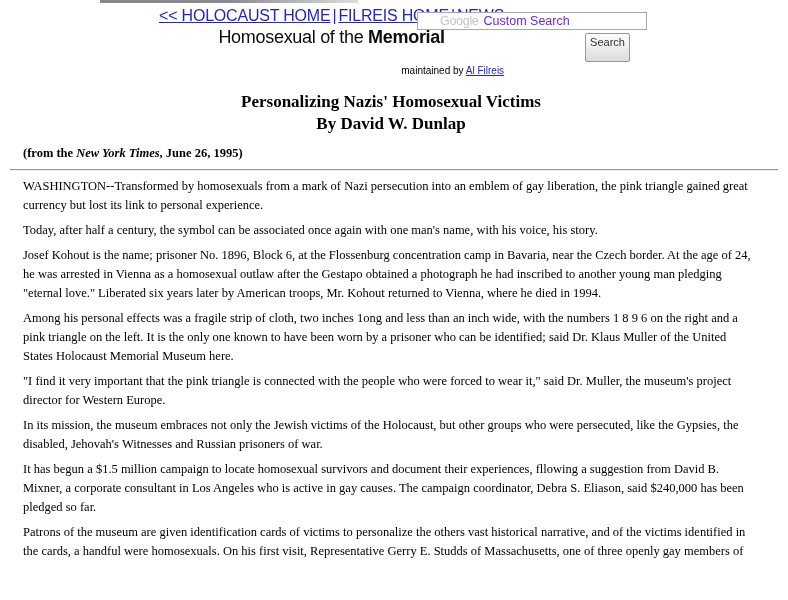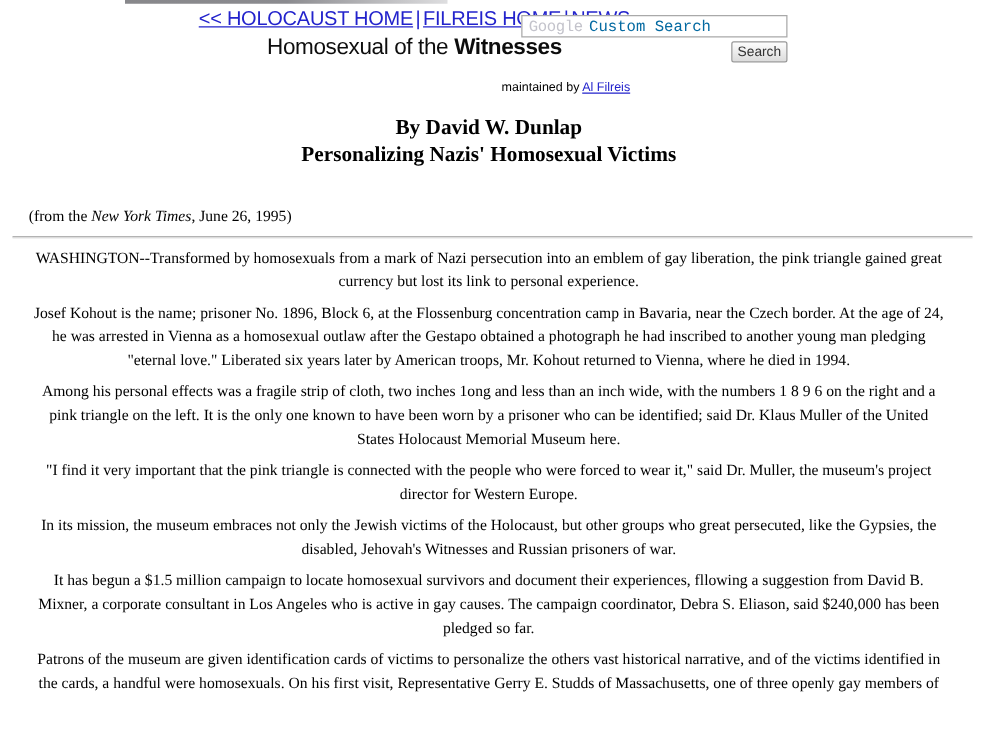--- a/index.html
+++ b/index.html
@@ -16,75 +16,76 @@
   .header-left { position:absolute; left:159px; top:7px; text-align:center; }
   .nav { font-size:16px; font-weight:normal; letter-spacing:-0.2px; white-space:nowrap; }
   .nav a { color:#2323cc; text-decoration:underline; cursor:pointer; }
   .nav .sep { color:#2323cc; padding:0 2px; }
   .site-title { font-size:18px; letter-spacing:-0.3px; margin-top:2px; white-space:nowrap; color:#0d0d0d; }
   .site-title .bold { font-weight:bold; }
   .maintained { font-size:10px; text-align:right; margin-top:17px; }
   .maintained a { color:#2323cc; text-decoration:underline; cursor:pointer; }
   .search-box {
     position:absolute; left:417px; top:12px; width:206px; height:16px;
-    border:1px solid #a9a9a9; background:#fff; display:flex; align-items:flex-end;
-    padding-left:5px; font-size:12.5px; cursor:text;font-family:Liberation Mono, monospace;
+    border:1px solid #a9a9a9; background:#fff; display:flex; align-items:center;
+    padding-left:22px; font-size:12.5px; cursor:text;
   }
   .g-logo { color:#c3c3cb; margin-right:5px; letter-spacing:-0.3px; }
-  .g-text { color:#0369a1; }
+  .g-text { color:#6d28d9; }
   .search-btn {
-    position:absolute; left:585px; top:33px; width:45px; height:17px;
+    position:absolute; left:585px; top:33px; width:45px; height:29px;
     font-size:11px; color:#333; background:linear-gradient(#fdfdfd,#dcdcdc);
     border:1px solid #979797; border-radius:2px; text-align:center; line-height:16px;
     cursor:pointer; box-sizing:border-box;
   }
   
   main {
     position:absolute; left:23px; top:62px; width:736px;
     font-family:"Liberation Serif", serif; font-size:12.5px; line-height:19px;
   }
   .heading { margin:29px 0 0; text-align:center; font-weight:bold; font-size:17px; line-height:22px; }
-  .byline { margin-top:29px; }
+  .byline { margin-top:9px;font-weight:bold; }
   .byline .src { font-style:italic; }
   hr.rule {
     height:0; border:none; border-top:1px solid #9a9a9a; border-bottom:1px solid #ececec;
     margin:6px 0 6px -13px; width:768px;
   }
-  p { margin:6px 0;text-align:center; }
+  p { margin:6px 0; }
 </style>
 </head>
 <body>
 
 <div class="page">
 
   <div class="top-artifact"></div>
 
   <div class="header-left">
     <div class="nav">
       <a>&lt;&lt; HOLOCAUST HOME</a><span class="sep">|</span><a>FILREIS HOME</a><span class="sep">|</span><a>NEWS</a>
     </div>
-    <div class="site-title"><span>Homosexual of the </span><span class="bold">Witnesses</span></div>
+    <div class="site-title"><span>Homosexual of the </span><span class="bold">Memorial</span></div>
     <div class="maintained"><span>maintained by </span><a>Al Filreis</a></div>
   </div>
 
   <div class="search-box">
     <span class="g-logo">Google</span>
     <span class="g-text">Custom Search</span>
   </div>
   <div class="search-btn">Search</div>
 
   <main>
     <div class="heading">
+      <div>Personalizing Nazis' Homosexual Victims</div>
       <div>By David W. Dunlap</div>
-      <div>Personalizing Nazis' Homosexual Victims</div>
     </div>
     <div class="byline"><span>(from the </span><span class="src">New York Times</span><span>, June 26, 1995)</span></div>
     <hr class="rule">
     <p>WASHINGTON--Transformed by homosexuals from a mark of Nazi persecution into an emblem of gay liberation, the pink triangle gained great currency but lost its link to personal experience.</p>
+    <p>Today, after half a century, the symbol can be associated once again with one man's name, with his voice, his story.</p>
     <p>Josef Kohout is the name; prisoner No. 1896, Block 6, at the Flossenburg concentration camp in Bavaria, near the Czech border. At the age of 24, he was arrested in Vienna as a homosexual outlaw after the Gestapo obtained a photograph he had inscribed to another young man pledging "eternal love." Liberated six years later by American troops, Mr. Kohout returned to Vienna, where he died in 1994.</p>
     <p>Among his personal effects was a fragile strip of cloth, two inches 1ong and less than an inch wide, with the numbers 1 8 9 6 on the right and a pink triangle on the left. It is the only one known to have been worn by a prisoner who can be identified; said Dr. Klaus Muller of the United States Holocaust Memorial Museum here.</p>
     <p>"I find it very important that the pink triangle is connected with the people who were forced to wear it," said Dr. Muller, the museum's project director for Western Europe.</p>
-    <p>In its mission, the museum embraces not only the Jewish victims of the Holocaust, but other groups who great persecuted, like the Gypsies, the disabled, Jehovah's Witnesses and Russian prisoners of war.</p>
+    <p>In its mission, the museum embraces not only the Jewish victims of the Holocaust, but other groups who were persecuted, like the Gypsies, the disabled, Jehovah's Witnesses and Russian prisoners of war.</p>
     <p>It has begun a $1.5 million campaign to locate homosexual survivors and document their experiences, fllowing a suggestion from David B. Mixner, a corporate consultant in Los Angeles who is active in gay causes. The campaign coordinator, Debra S. Eliason, said $240,000 has been pledged so far.</p>
     <p>Patrons of the museum are given identification cards of victims to personalize the others vast historical narrative, and of the victims identified in the cards, a handful were homosexuals. On his first visit, Representative Gerry E. Studds of Massachusetts, one of three openly gay members of</p>
   </main>
 
 </div>
 
 </body></html>

